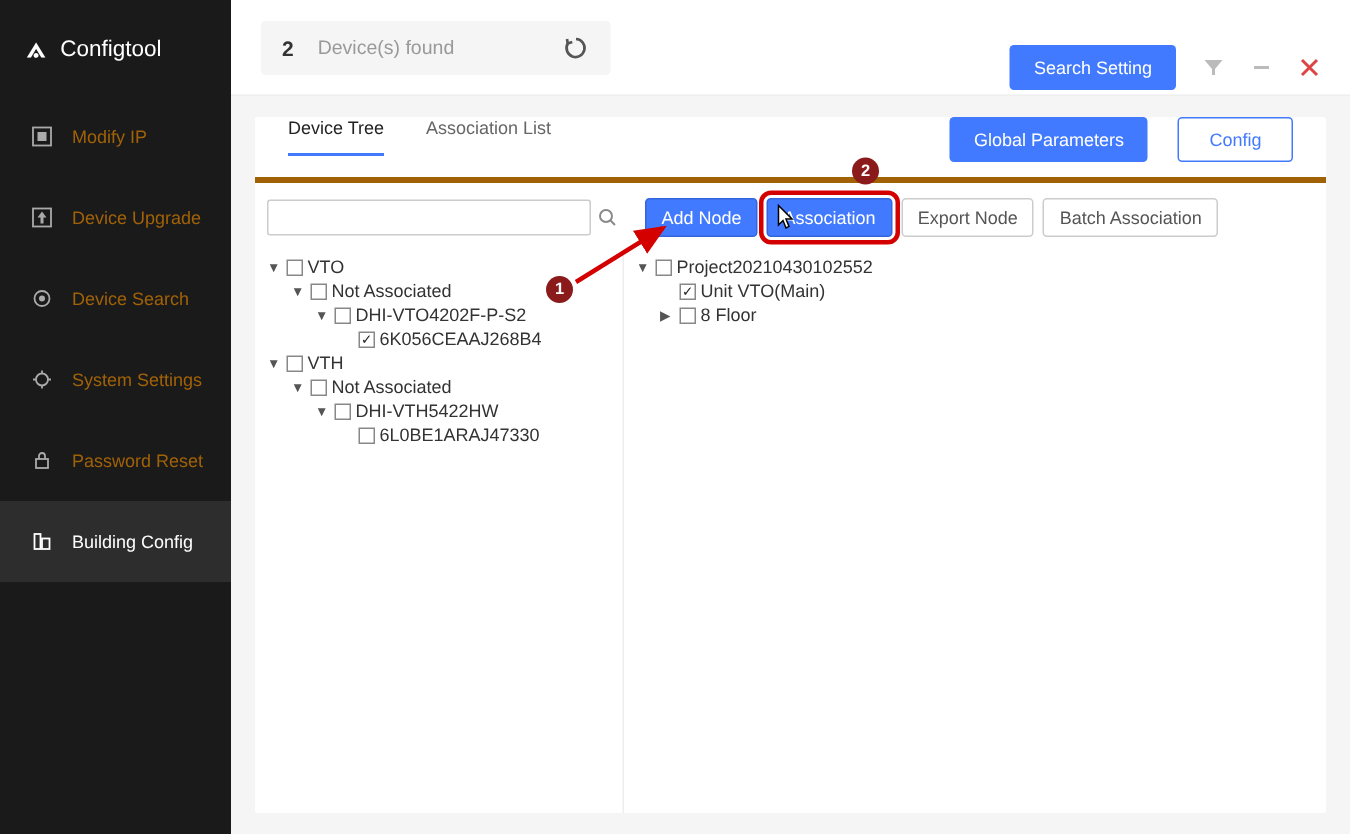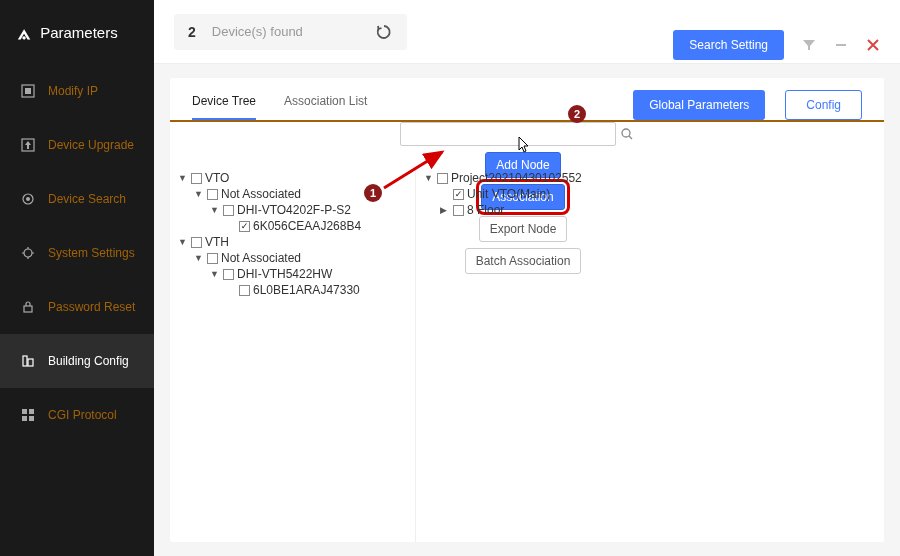--- a/index.html
+++ b/index.html
@@ -18,28 +18,28 @@
 .topbar { height: 64px; background: #fff; display: flex; align-items: center; padding: 0 20px; border-bottom: 1px solid #eee; }
 .device-count { background: #f5f5f5; height: 36px; display: flex; align-items: center; padding: 0 14px; border-radius: 3px; gap: 16px; color: #999; font-size: 13px; }
 .device-count .num { color: #333; font-weight: bold; font-size: 14px; }
 .refresh-icon { width: 18px; height: 18px; }
 .topbar-right { margin-left: auto; display: flex; align-items: center; gap: 18px; margin-top: 26px; }
 .btn-primary { background: #427aff; color: #fff; border: none; padding: 8px 16px; font-size: 12px; border-radius: 3px; cursor: pointer; }
 
 .content { flex: 1; padding: 14px 16px; background: #f5f5f5; }
 .panel { background: #fff; height: 100%; border-radius: 2px; display: flex; flex-direction: column; position: relative; }
 
-.tabbar { height: 44px; display: flex; align-items: flex-end; padding: 0 22px; border-bottom: 2px solid #a16207; }
+.tabbar { height: 44px; display: flex; align-items: flex-start; padding: 0 22px; border-bottom: 4px solid #a16207; }
 .tabs { display: flex; gap: 28px; }
 .tab { font-size: 12px; color: #666; padding-bottom: 10px; cursor: pointer; }
 .tab.active { color: #222; border-bottom: 2px solid #427aff; font-weight: 500; }
 .tabbar-right { margin-left: auto; display: flex; gap: 20px; }
 .btn-outline { background: #fff; color: #427aff; border: 1px solid #427aff; padding: 6px 20px; font-size: 12px; border-radius: 3px; cursor: pointer; }
 
-.toolbar { height: 46px; display: flex; align-items: center; padding: 0 16px 0 8px; gap: 6px; flex-direction: column; }
+.toolbar { height: 46px; display: flex; align-items: center; padding: 0 16px 0 8px; gap: 6px; }
 .search-wrap { display: flex; align-items: center; width: 238px; margin-right: 8px; }
 .search-input { flex: 1; height: 24px; border: 1px solid #ccc; border-radius: 2px; padding: 0 6px; font-size: 12px; }
 .search-btn { width: 22px; height: 24px; display: flex; align-items: center; justify-content: center; cursor: pointer; }
 .btn-blue { background: #427aff; color: #fff; border: 1px solid #3366dd; padding: 5px 10px; font-size: 12px; border-radius: 3px; cursor: pointer; }
 .btn-white { background: #fff; color: #555; border: 1px solid #ccc; padding: 5px 10px; font-size: 12px; border-radius: 3px; cursor: pointer; }
 .btn-highlighted { outline: 3px solid #d40000; outline-offset: 2px; position: relative; }
 
 .trees { flex: 1; display: flex; }
 .tree-left { width: 246px; border-right: 1px solid #eee; padding: 2px 8px; font-size: 12px; color: #333; }
 .tree-right { flex: 1; padding: 2px 8px; font-size: 12px; color: #333; position: relative; }
@@ -57,21 +57,21 @@
 .cursor-ptr { position: absolute; z-index: 6; font-size: 14px; color: #000; pointer-events: none; }
 
 svg { display: block; }
 </style>
 </head>
 <body>
 
 <div class="sidebar">
   <div class="logo">
     <span class="glyph">⟑</span>
-    <span>Parameters</span>
+    <span>Configtool</span>
   </div>
   <div class="nav">
     <div class="nav-item">
       <span class="icon">
           <svg width="14" height="14">
             <rect x="1" y="1" width="12" height="12" fill="none" stroke="#aaa" stroke-width="1.2"></rect>
             <rect x="4" y="4" width="6" height="6" fill="#aaa"></rect>
           </svg>
         </span>
       <span>Modify IP</span>
@@ -113,31 +113,20 @@
       <span>Password Reset</span>
     </div>
     <div class="nav-item active">
       <span class="icon">
           <svg width="14" height="14">
             <rect x="2" y="2" width="4" height="10" fill="none" stroke="#fff" stroke-width="1.2"></rect>
             <rect x="7" y="5" width="5" height="7" fill="none" stroke="#fff" stroke-width="1.2"></rect>
           </svg>
         </span>
       <span>Building Config</span>
-    </div>
-    <div class="nav-item">
-      <span class="icon">
-          <svg width="14" height="14">
-            <rect x="1" y="1" width="5" height="5" fill="#aaa"></rect>
-            <rect x="8" y="1" width="5" height="5" fill="#aaa"></rect>
-            <rect x="1" y="8" width="5" height="5" fill="#aaa"></rect>
-            <rect x="8" y="8" width="5" height="5" fill="#aaa"></rect>
-          </svg>
-        </span>
-      <span>CGI Protocol</span>
     </div>
   </div>
 </div>
 
 <div class="main">
 
   <div class="topbar">
     <div class="device-count">
       <span class="num">2</span>
       <span>Device(s) found</span>

